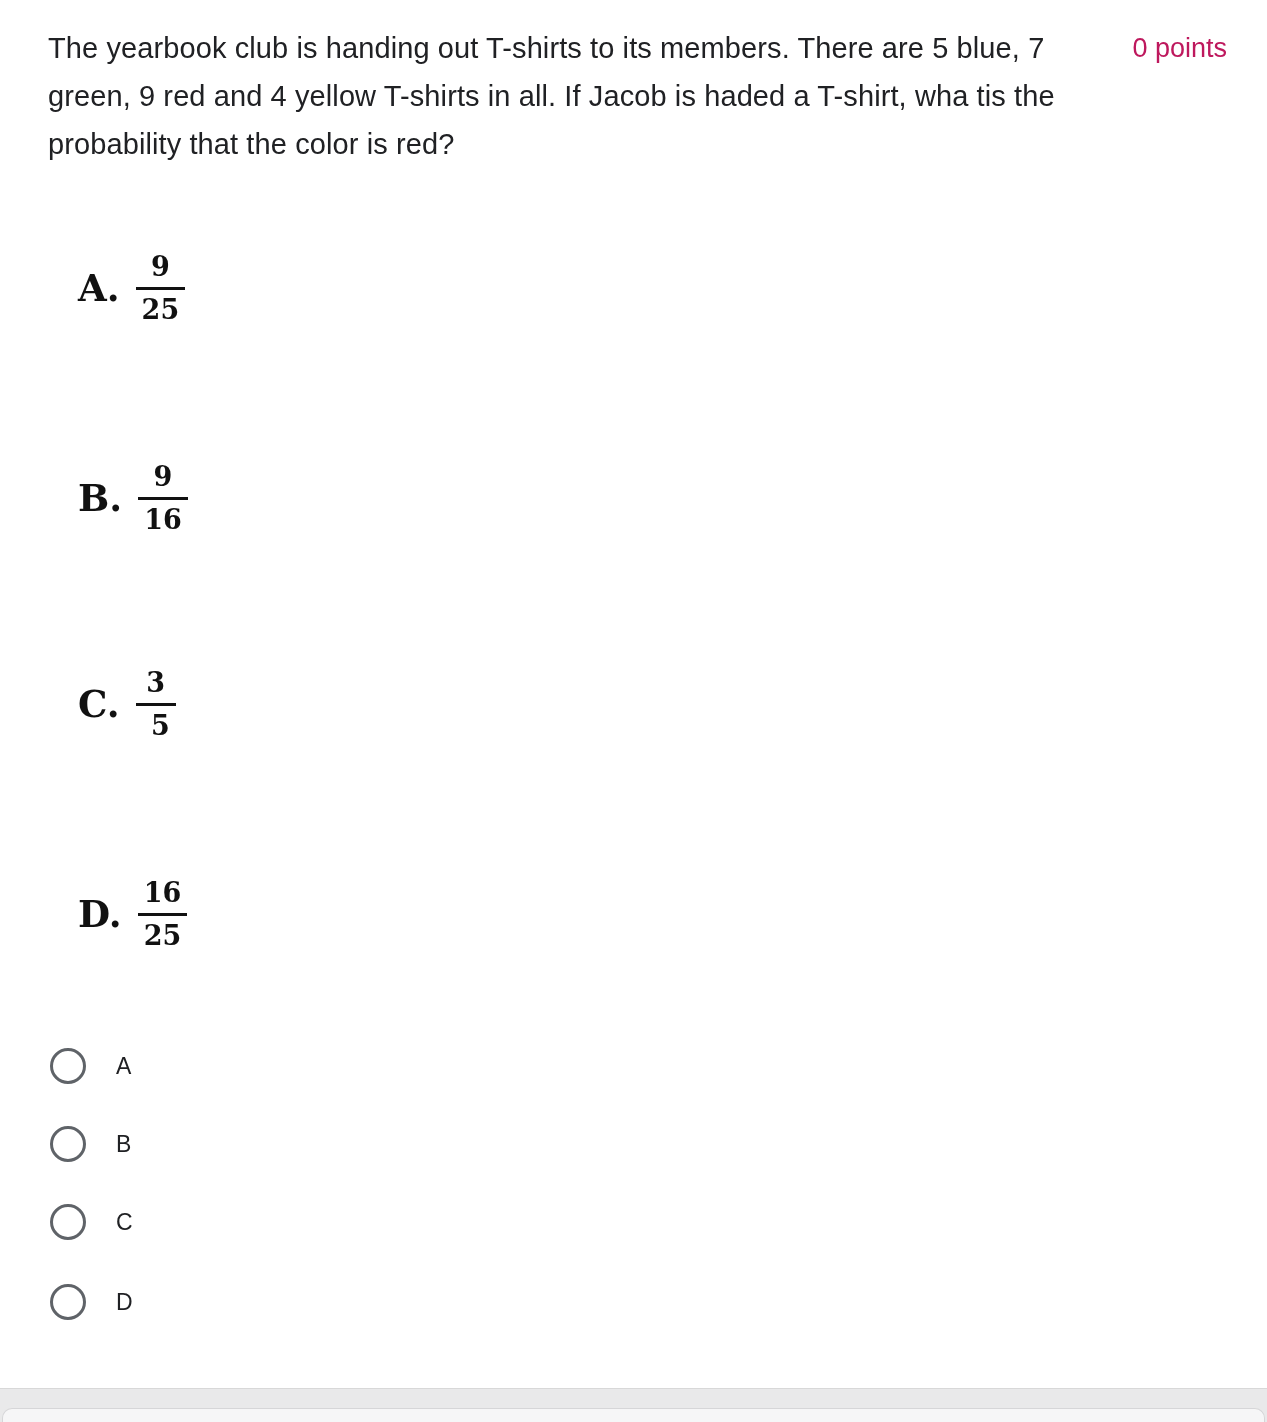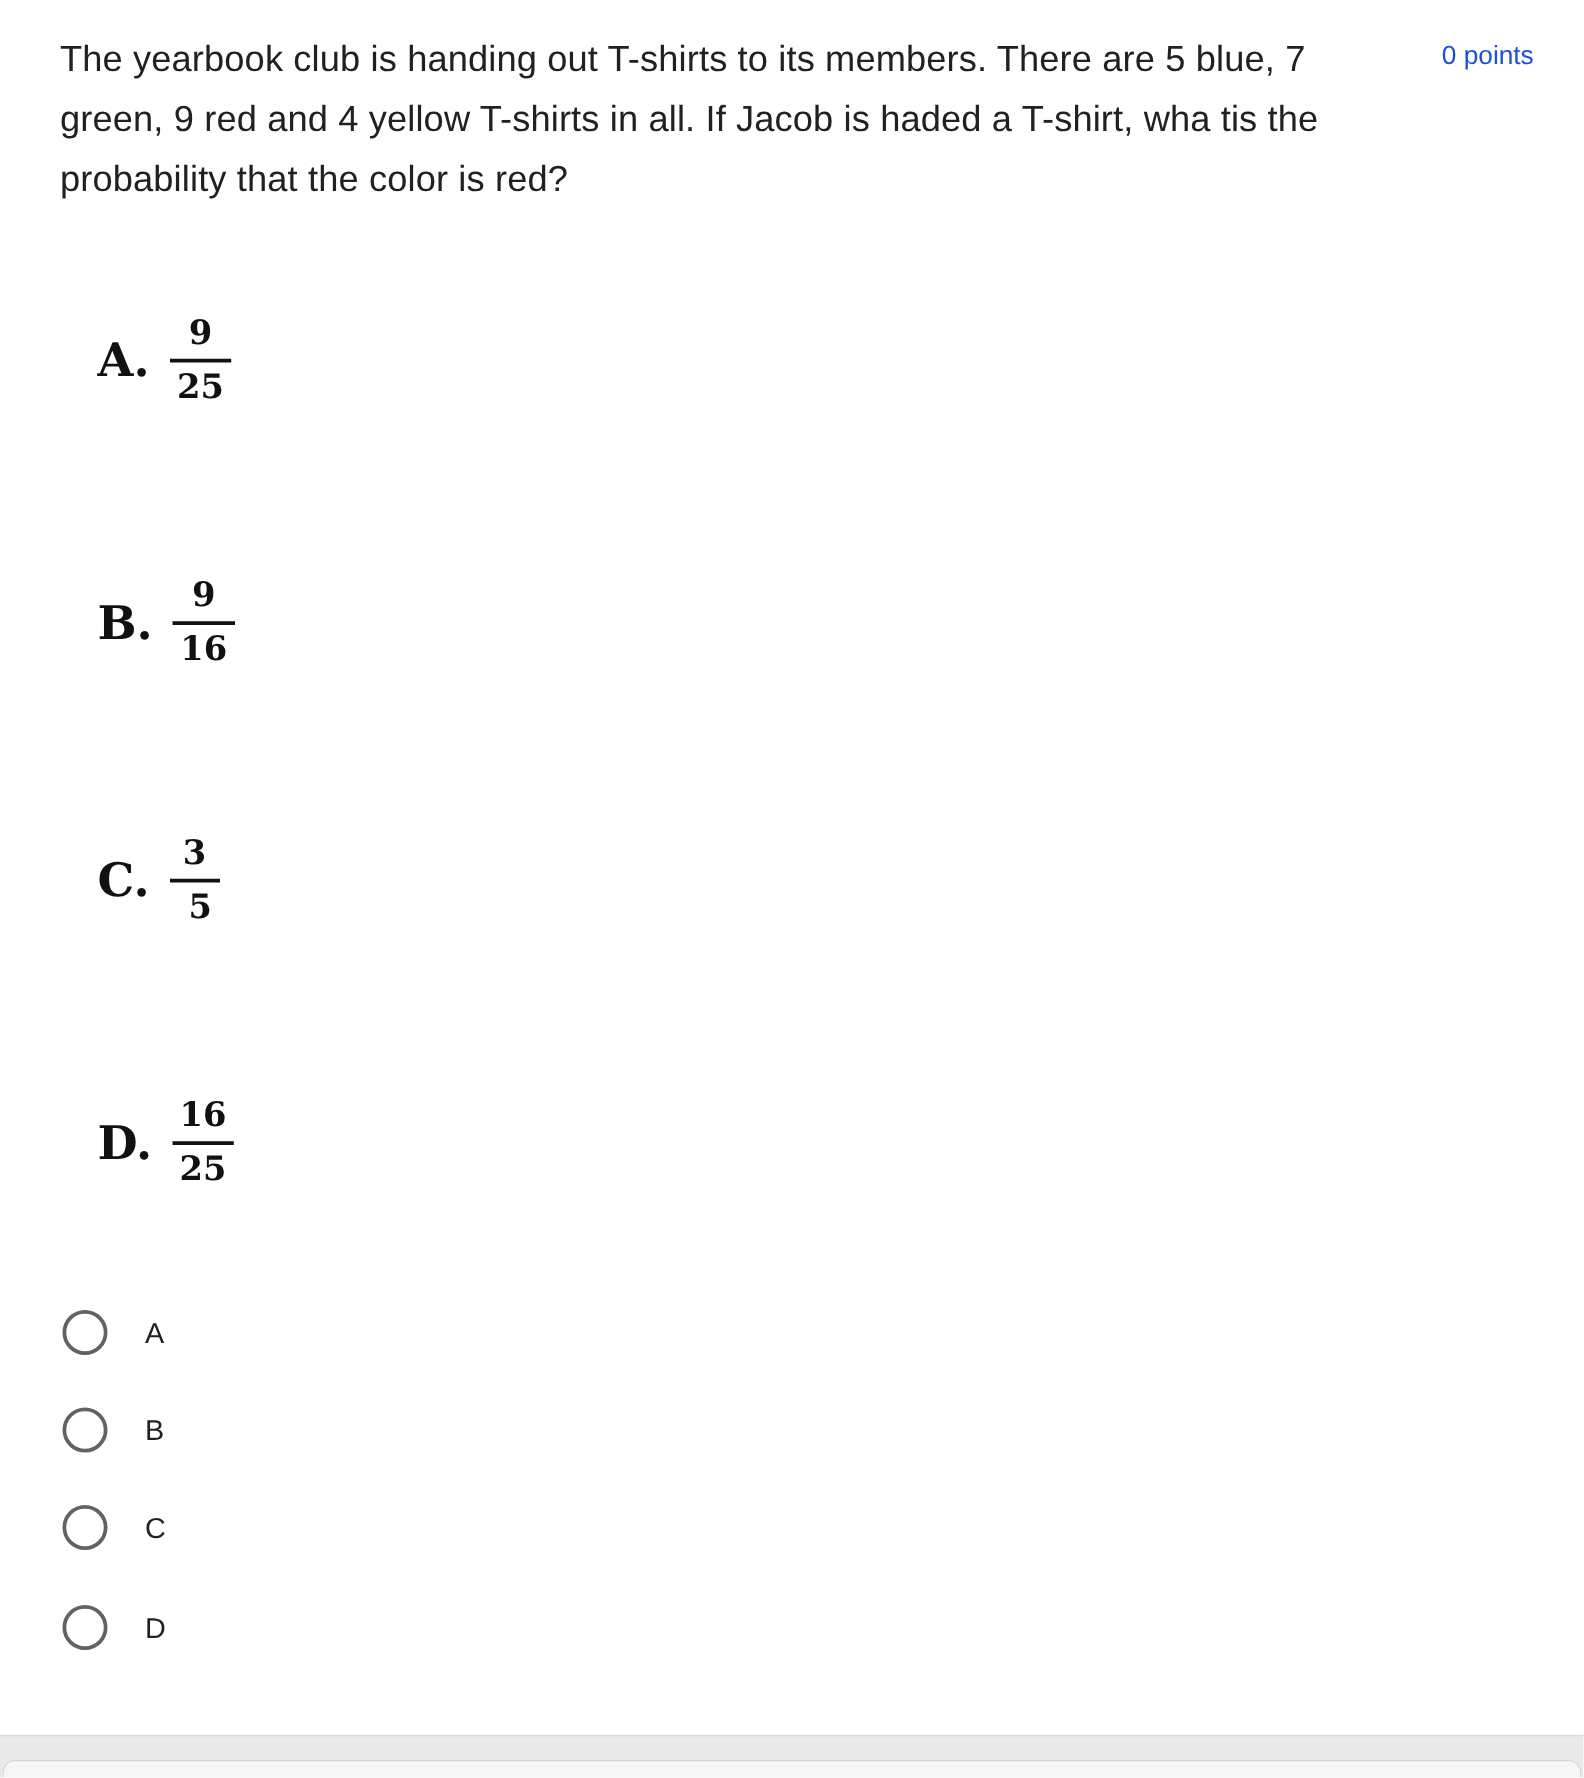--- a/index.html
+++ b/index.html
@@ -24,22 +24,22 @@
     width: 1070px;
     font-size: 29px;
     line-height: 48px;
     color: #202124;
     letter-spacing: 0.1px;
   }
   .points {
     position: absolute;
     top: 33px;
     right: 40px;
-    font-size: 21px;
-    color: #1d4ed8;
+    font-size: 27px;
+    color: #be185d;
   }
 
   
   .choice {
     position: absolute;
     left: 78px;
     display: flex;
     align-items: center;
   }
   .choice-a { top: 252px; }

